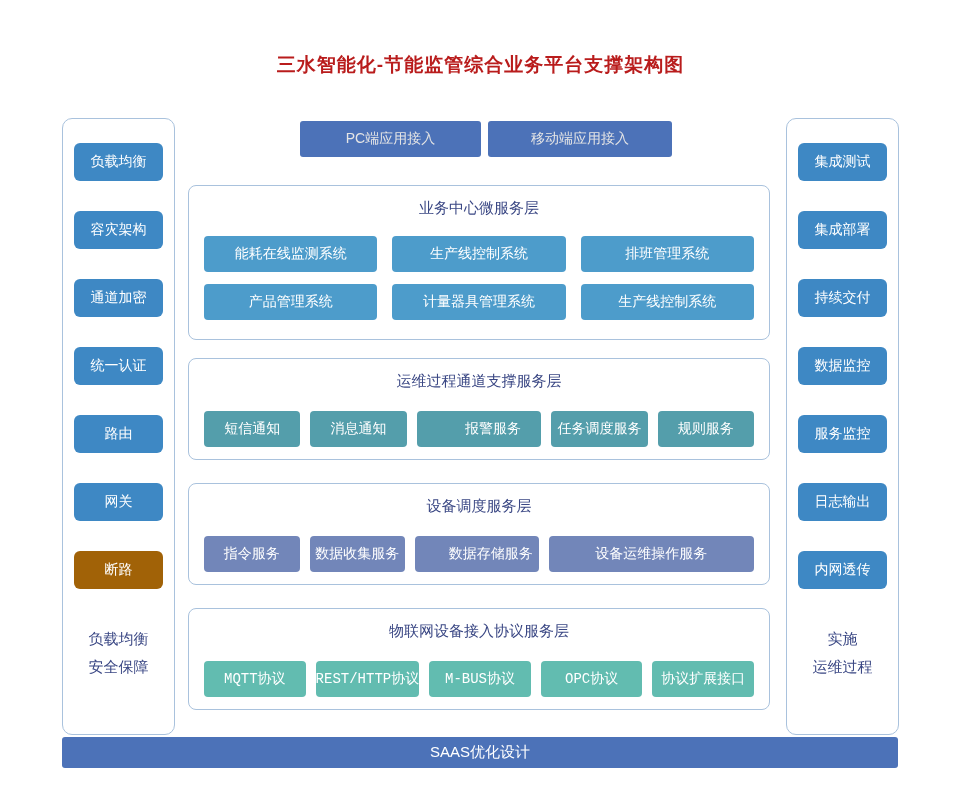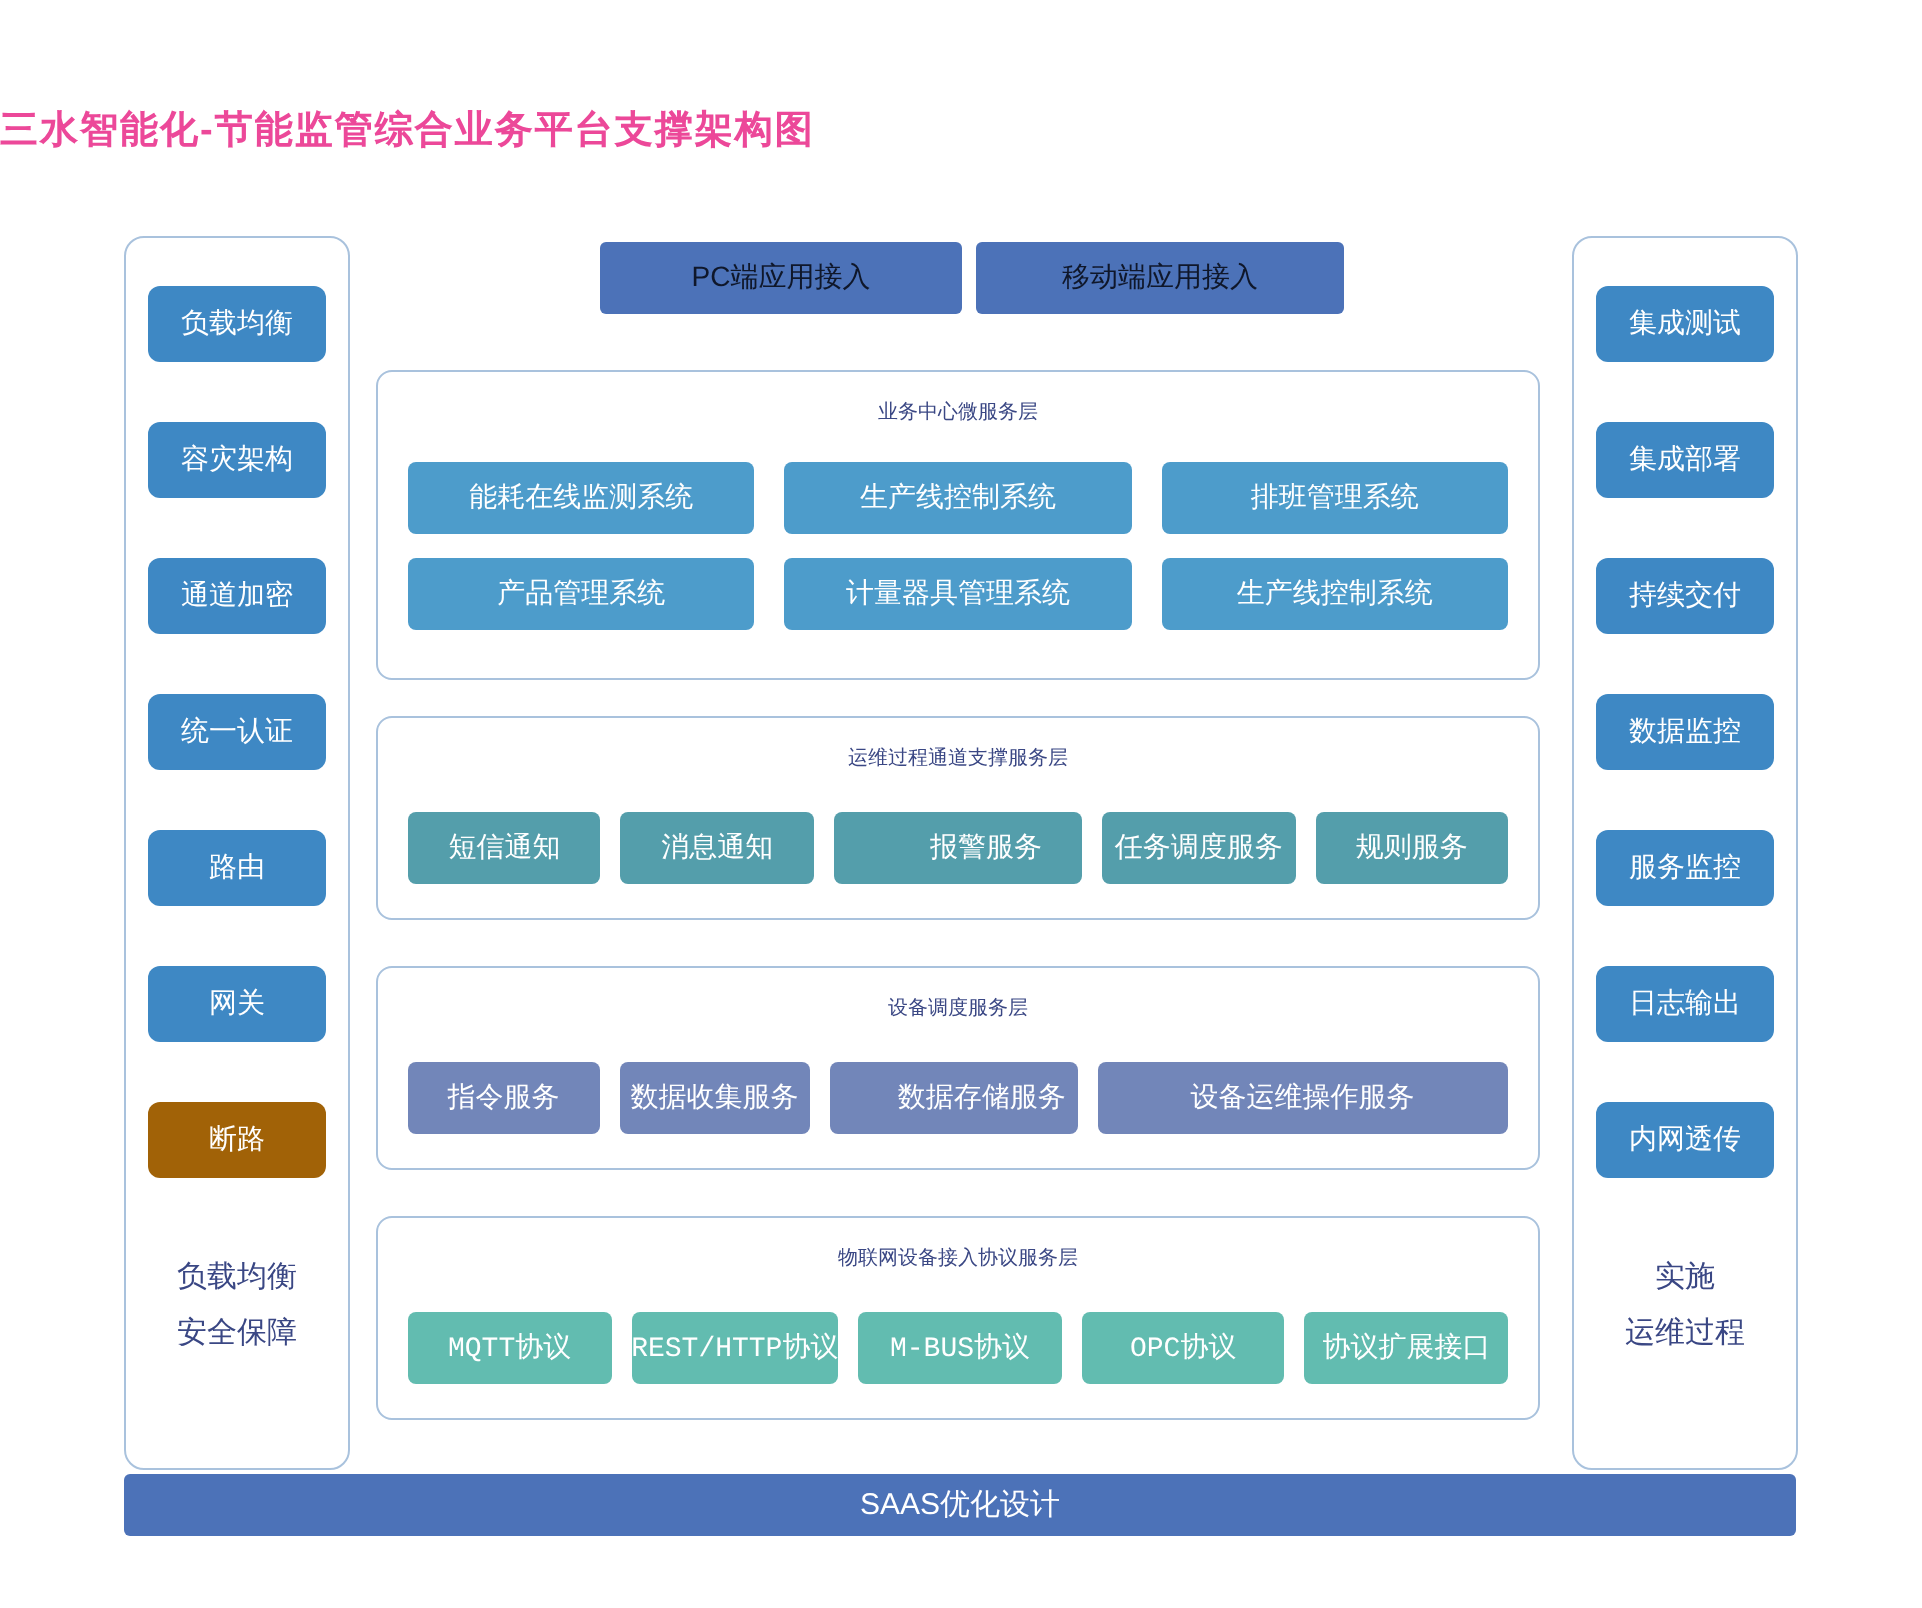--- a/index.html
+++ b/index.html
@@ -5,22 +5,22 @@
   html, body { margin: 0; padding: 0; }
   body {
     width: 961px; height: 804px;
     background: #ffffff;
     font-family: "Liberation Sans", sans-serif;
     position: relative;
     overflow: hidden;
   }
   .page-title {
     position: absolute; top: 52px; left: 0; width: 100%;
-    font-size: 19px; font-weight: bold;
-    color: #ec4899; letter-spacing: 1px;
+    text-align: center; font-size: 19px; font-weight: bold;
+    color: #b91c1c; letter-spacing: 1px;
   }
   
   .side-panel {
     position: absolute; top: 118px; width: 113px; height: 617px;
     border: 1px solid #A9C2DD; border-radius: 10px;
     box-sizing: border-box;
     display: flex; flex-direction: column; align-items: center;
     padding-top: 24px;
   }
   .left-panel { left: 62px; }
@@ -33,32 +33,32 @@
     margin-bottom: 30px;
   }
   .side-label {
     margin-top: 6px; color: #3A4784; font-size: 15px;
     text-align: center; line-height: 28px;
   }
   
   .top-access { position: absolute; left: 300px; top: 121px; display: flex; gap: 7px; }
   .access-btn {
     height: 36px; border-radius: 3px; background: #4C72B8;
-    color: #0f172a; font-size: 14px;
+    color: #e5e5e5; font-size: 14px;
     display: flex; align-items: center; justify-content: center;
   }
   .access-btn.pc { width: 181px; }
   .access-btn.mobile { width: 184px; }
   
   .layer {
     position: absolute; left: 188px; width: 582px;
     border: 1px solid #A9C2DD; border-radius: 8px;
     box-sizing: border-box; padding: 0 15px;
   }
-  .layer-title { text-align: center; color: #3A4784; font-size: 10px; padding-top: 13px; }
+  .layer-title { text-align: center; color: #3A4784; font-size: 15px; padding-top: 13px; }
   .layer-row { display: flex; gap: 15px; }
   .layer-row.tight { gap: 10px; font-family: Liberation Mono, monospace; }
   .layer .btn {
     height: 36px; flex: 1 1 0; border-radius: 4px;
     color: #ffffff; font-size: 14px;
     display: flex; align-items: center; justify-content: center;
     white-space: nowrap;
   }
   .layer .btn.wide { flex: 2.15 1 0; }
   #layer1 { top: 185px; height: 155px; }

